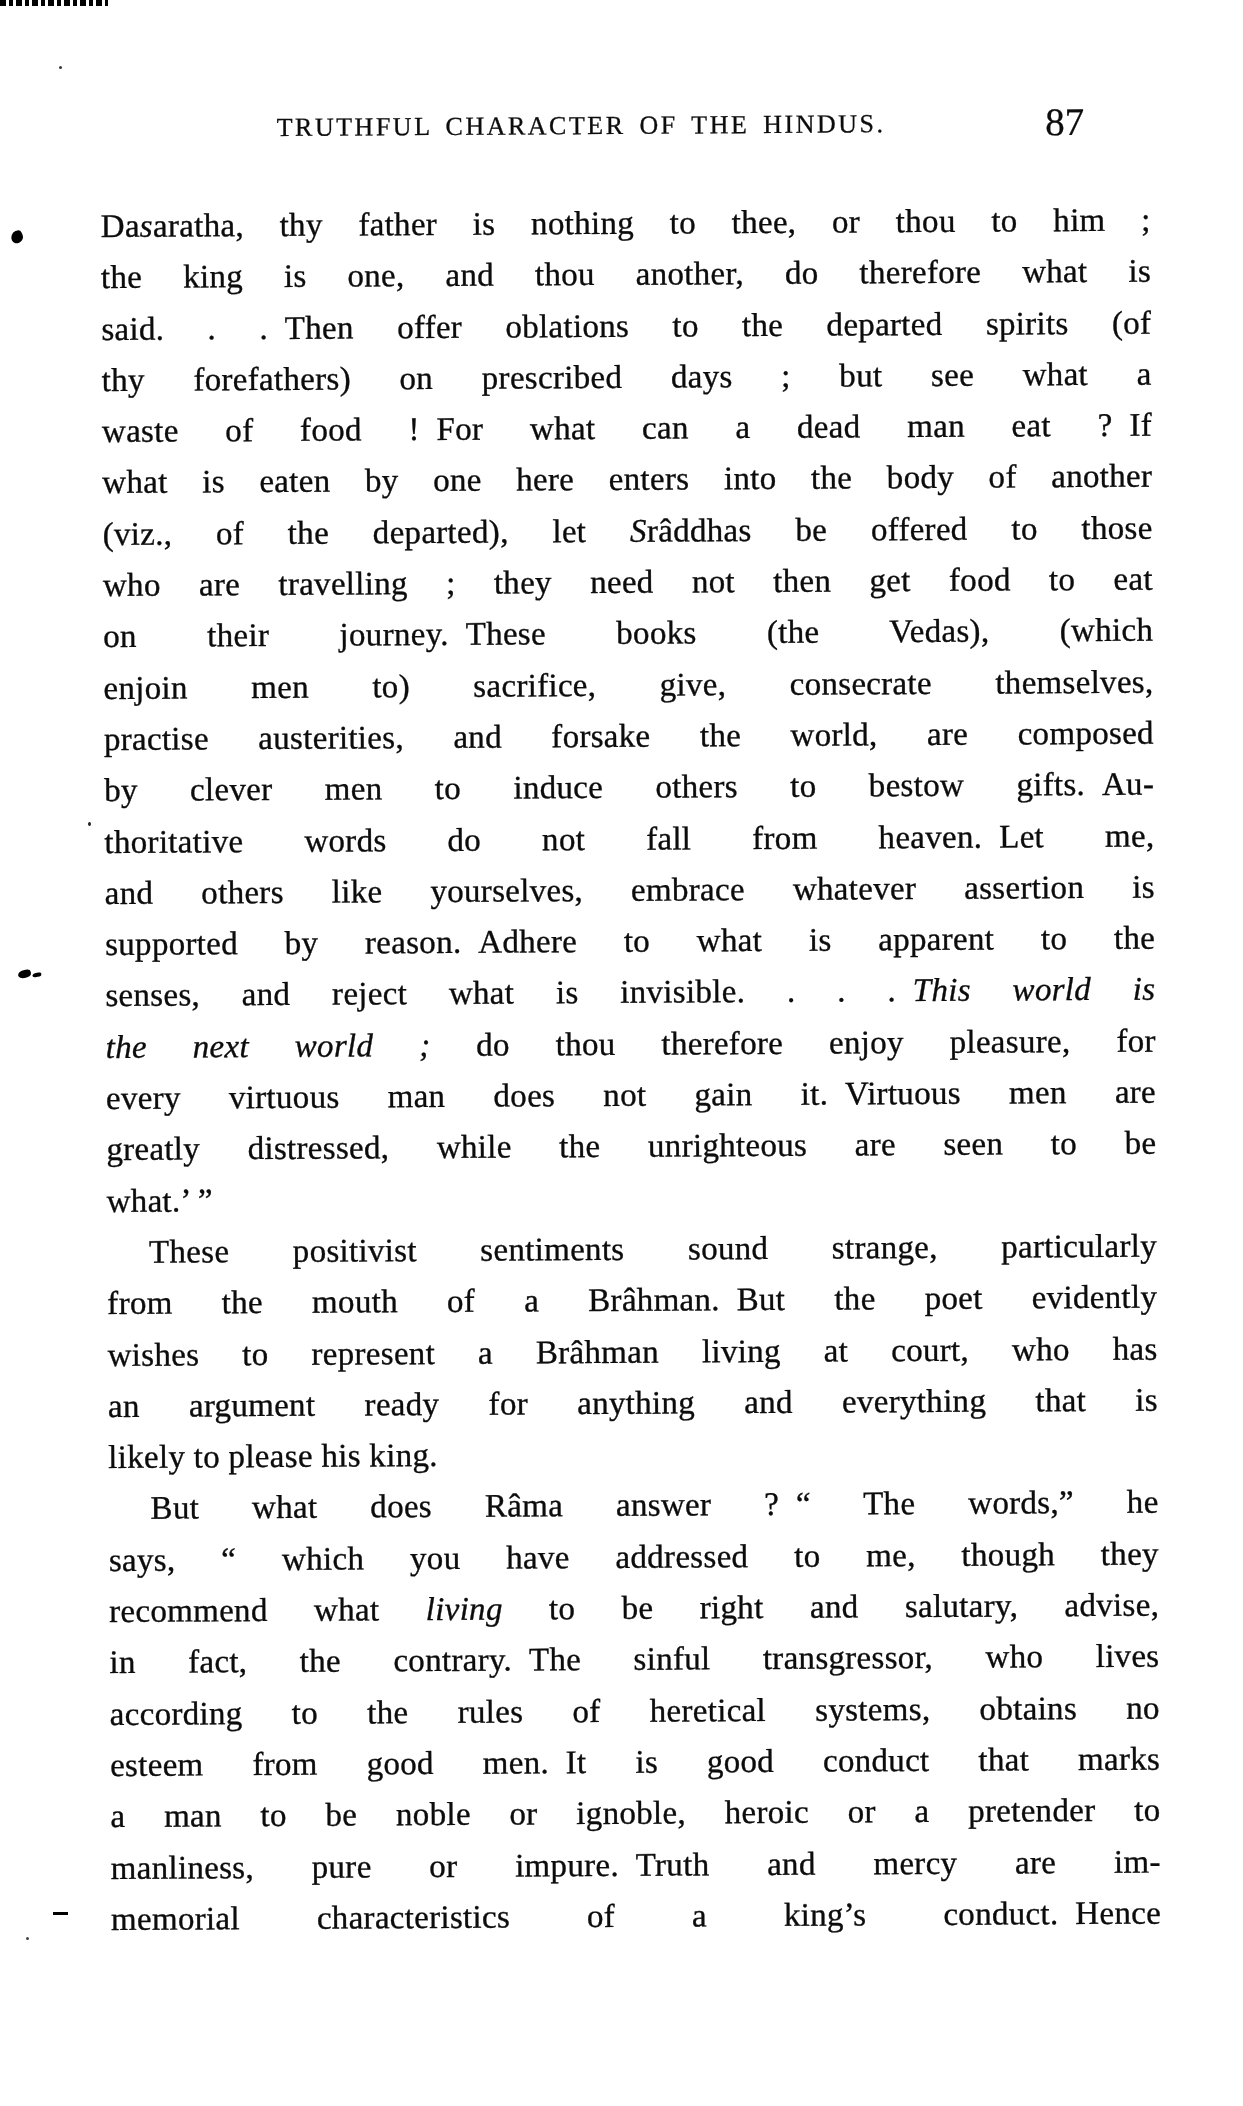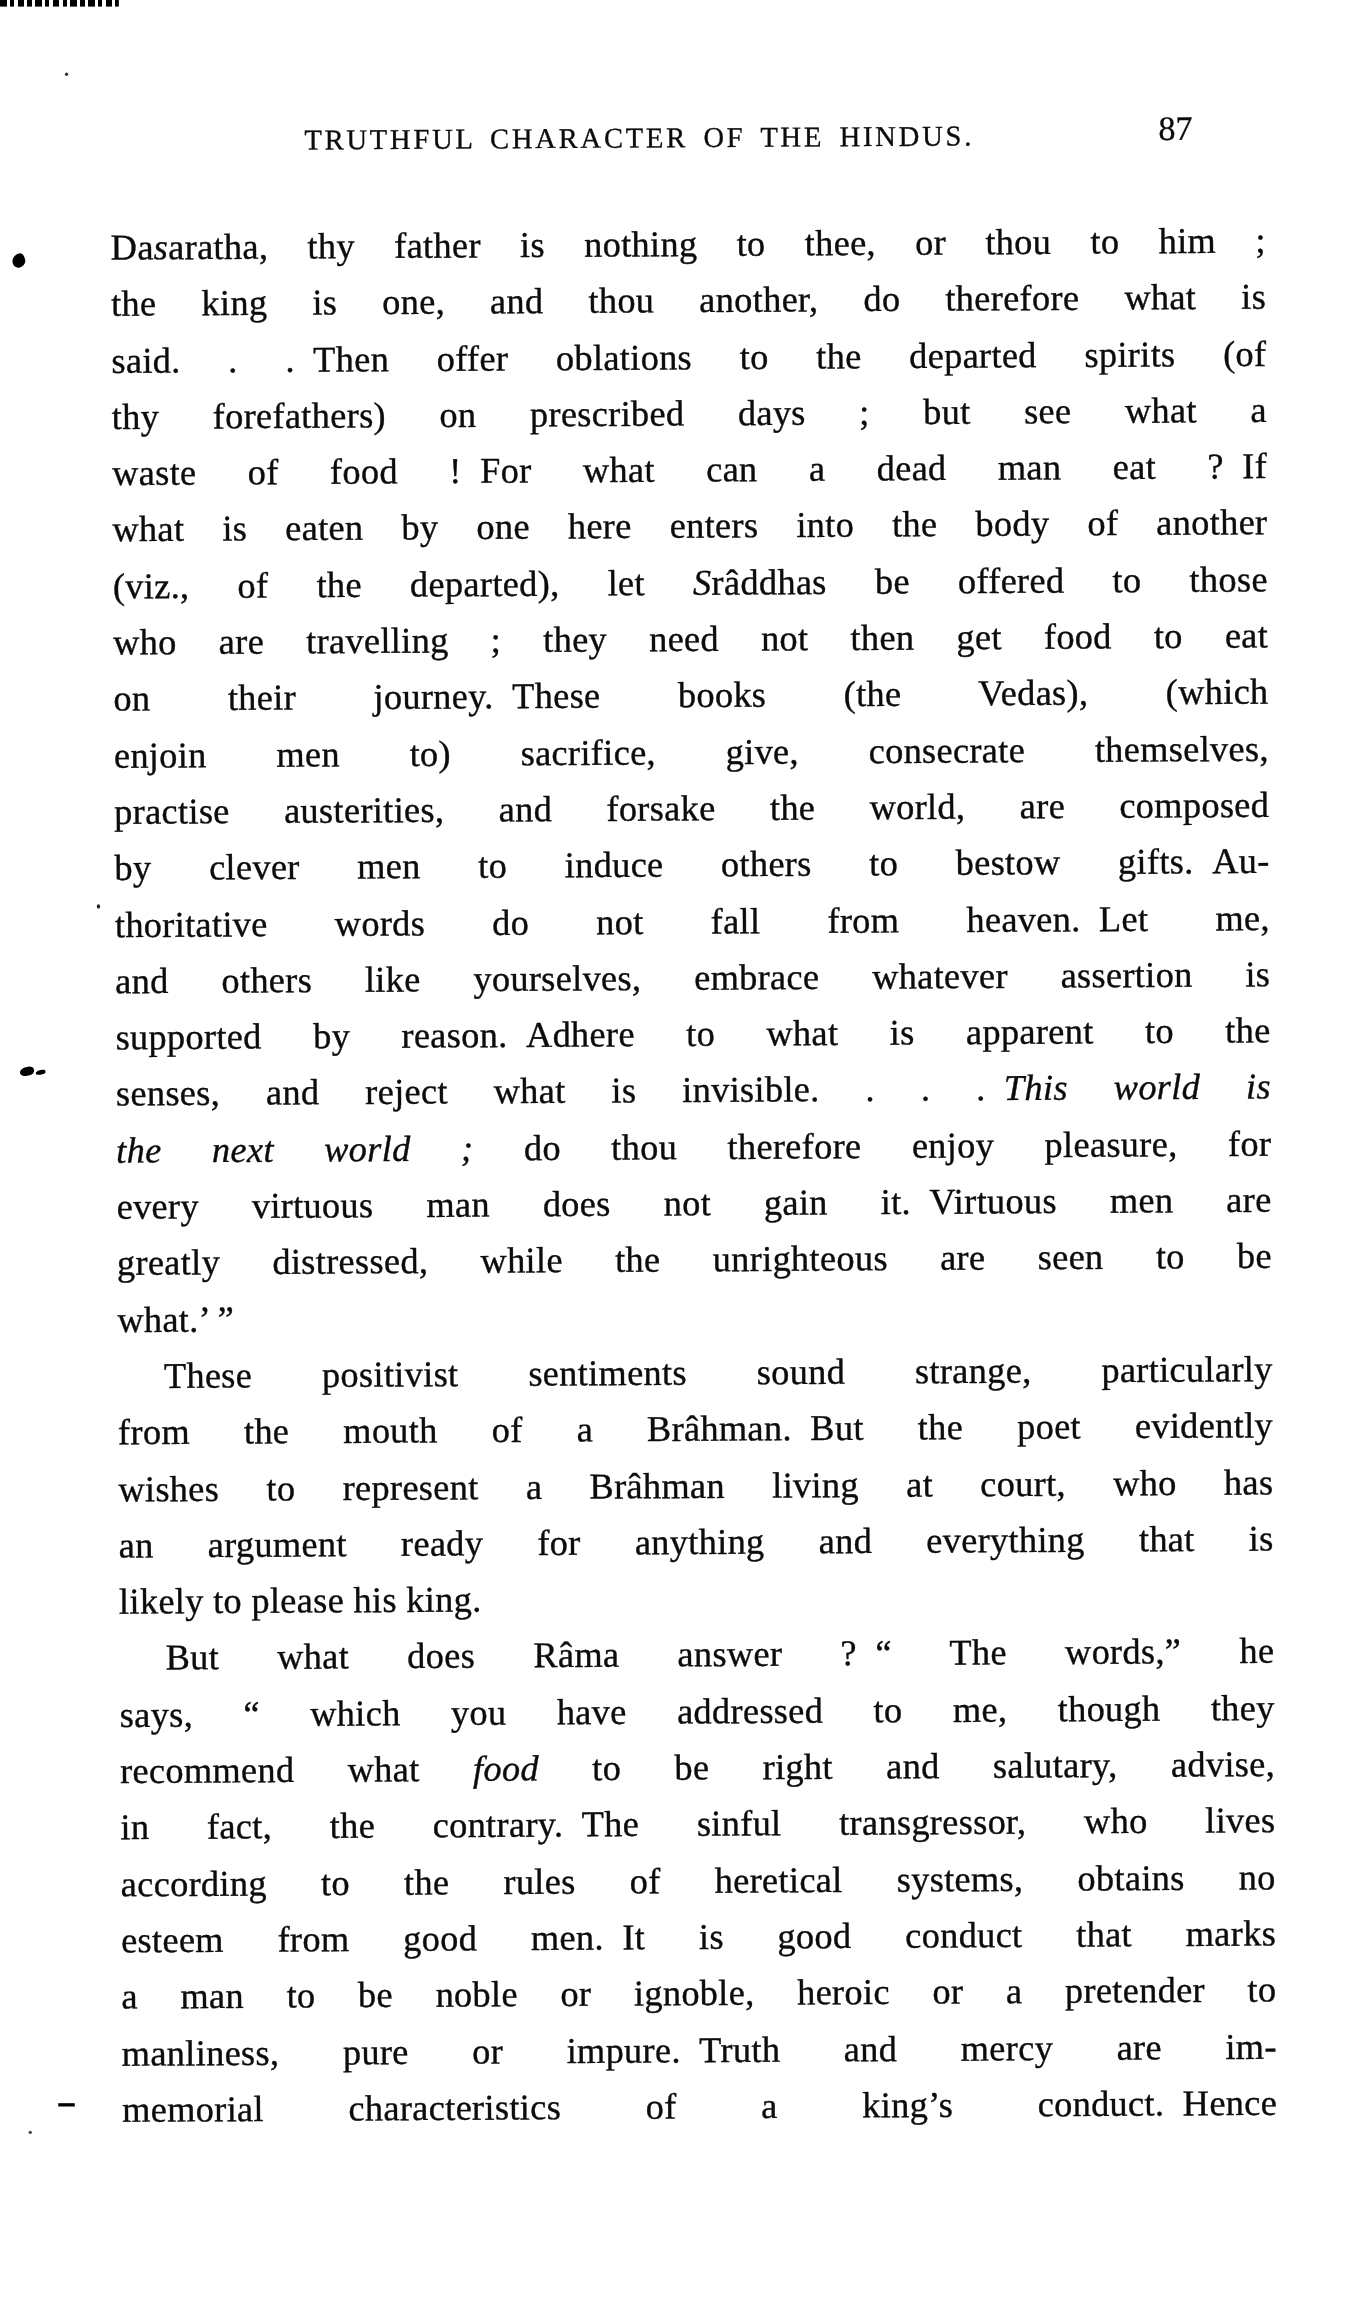--- a/index.html
+++ b/index.html
@@ -36,21 +36,21 @@
     font-size: 26px;
     letter-spacing: 2.5px;
     word-spacing: 5px;
     white-space: nowrap;
     -webkit-text-stroke: 0.3px currentColor;
   }
   .page-number {
     position: absolute;
     right: 66px;
     top: -7px;
-    font-size: 31px;
+    font-size: 39px;
     -webkit-text-stroke: 0.3px currentColor;
   }
   .text-block {
     margin-top: 57px;
     font-size: 33px;
     line-height: 51.3px;
     letter-spacing: 0.3px;
     -webkit-text-stroke: 0.35px currentColor;
   }
   .line {
@@ -129,21 +129,21 @@
         <div class="line just"><span>every virtuous man does not gain it. Virtuous men are</span></div>
         <div class="line just"><span>greatly distressed, while the unrighteous are seen to be</span></div>
         <div class="line"><span>what.’ ”</span></div>
         <div class="line just indent"><span>These positivist sentiments sound strange, particularly</span></div>
         <div class="line just"><span>from the mouth of a Brâhman. But the poet evidently</span></div>
         <div class="line just"><span>wishes to represent a Brâhman living at court, who has</span></div>
         <div class="line just"><span>an argument ready for anything and everything that is</span></div>
         <div class="line"><span>likely to please his king.</span></div>
         <div class="line just indent"><span>But what does Râma answer ? “ The words,” he</span></div>
         <div class="line just"><span>says, “ which you have addressed to me, though they</span></div>
-        <div class="line just"><span>recommend what </span><span class="it">food</span><span> to be right and salutary, advise,</span></div>
+        <div class="line just"><span>recommend what </span><span class="it">living</span><span> to be right and salutary, advise,</span></div>
         <div class="line just"><span>in fact, the contrary. The sinful transgressor, who lives</span></div>
         <div class="line just"><span>according to the rules of heretical systems, obtains no</span></div>
         <div class="line just"><span>esteem from good men. It is good conduct that marks</span></div>
         <div class="line just"><span>a man to be noble or ignoble, heroic or a pretender to</span></div>
         <div class="line just"><span>manliness, pure or impure. Truth and mercy are im-</span></div>
         <div class="line just"><span>memorial characteristics of a king’s conduct. Hence</span></div>
       </div>
   </div>
 </div>
 

